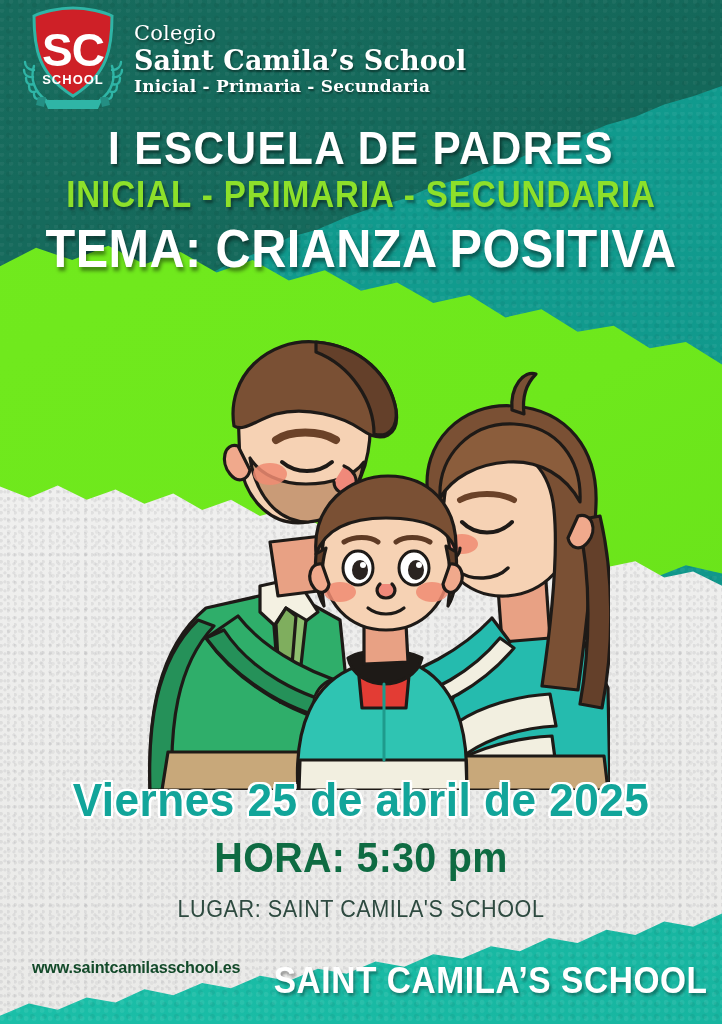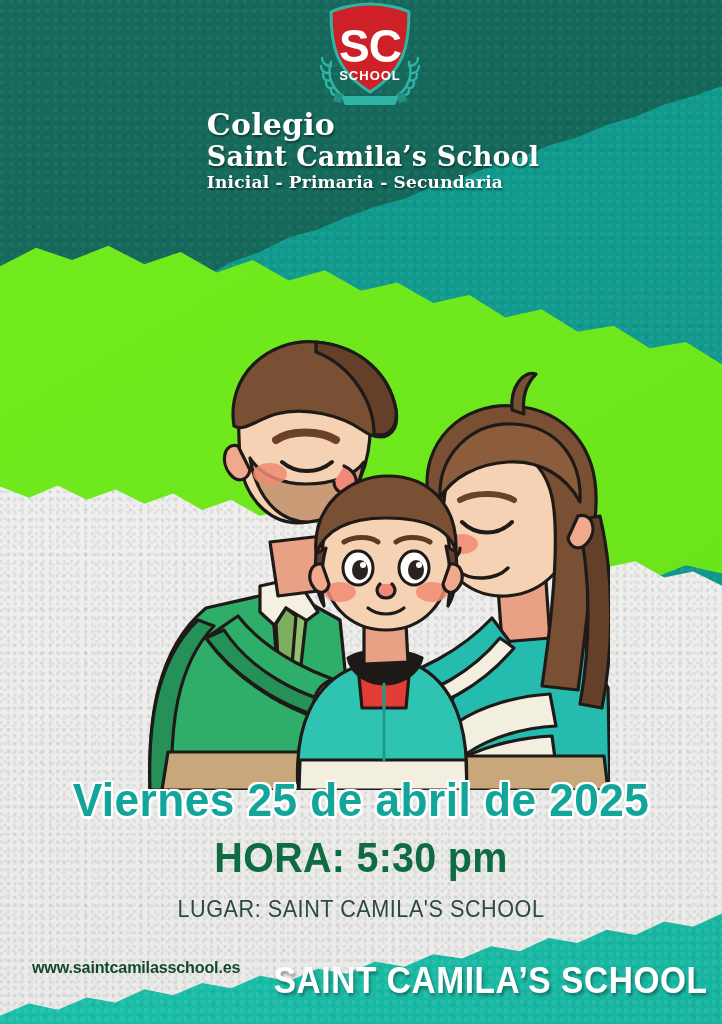--- a/index.html
+++ b/index.html
@@ -70,26 +70,26 @@
     clip-path: polygon(
       0% 100%, 0% 99.2%, 4% 98.0%, 8% 98.6%, 12% 97.4%, 16% 97.9%,
       20% 96.6%, 24% 97.2%, 28% 96.0%, 32% 96.5%, 36% 95.3%, 40% 95.8%,
       44% 94.6%, 48% 95.1%, 52% 93.9%, 56% 94.4%, 60% 93.2%, 64% 93.6%,
       68% 92.4%, 72% 92.9%, 76% 91.6%, 80% 92.1%, 84% 90.8%, 88% 91.3%,
       92% 90.0%, 96% 90.5%, 100% 89.2%, 100% 100%);
   }
 
   
   .header{position:absolute;left:0;top:0;width:100%;height:118px;
-    display:flex;align-items:center;padding-left:18px;box-sizing:border-box;z-index:6;flex-direction:column;}
+    display:flex;align-items:center;padding-left:18px;box-sizing:border-box;z-index:6;}
   .logo-wrap{position:relative;width:110px;height:110px;flex:0 0 110px;}
   .logo-wrap svg{display:block;width:110px;height:110px;}
   .school-lines{margin-left:6px;color:#FFFFFF;line-height:1.0;
     text-shadow:1px 2px 2px rgba(0,0,0,.45);}
-  .sl-1{font-size:30px;font-weight:bold;font-family:"DejaVu Serif",serif;letter-spacing:.2px;}
+  .sl-1{font-size:21px;font-weight:normal;font-family:"DejaVu Serif",serif;letter-spacing:.2px;}
   .sl-2{font-size:27px;font-weight:bold;font-family:"DejaVu Serif",serif;margin-top:3px;letter-spacing:.1px;}
   .sl-3{font-size:17px;font-weight:bold;font-family:"DejaVu Serif",serif;margin-top:4px;letter-spacing:.2px;}
 
   
   .headline-block{position:absolute;left:0;top:125px;width:100%;z-index:6;text-align:center;}
   .hl-main{
     font-family:"Liberation Sans Narrow","Liberation Sans",sans-serif;
     font-weight:bold;font-size:46px;color:#FFFFFF;letter-spacing:1.5px;
     transform:scaleX(.92);transform-origin:center;
     text-shadow:2px 3px 3px rgba(0,0,0,.42);
@@ -193,20 +193,25 @@
         <text x="55" y="80" text-anchor="middle" fill="#FFFFFF" font-family="Liberation Sans, sans-serif" font-weight="bold" font-size="13" letter-spacing="1">SCHOOL</text>
       </svg>
     </div>
     <div class="school-lines">
       <div class="sl-1">Colegio</div>
       <div class="sl-2">Saint Camila’s School</div>
       <div class="sl-3">Inicial - Primaria - Secundaria</div>
     </div>
   </div>
 
+  <div class="headline-block">
+    <div class="hl-main">I ESCUELA DE PADRES</div>
+    <div class="hl-sub">INICIAL - PRIMARIA - SECUNDARIA</div>
+    <div class="hl-tema">TEMA: CRIANZA POSITIVA</div>
+  </div>
 
   <div class="illus">
     <svg viewBox="0 0 500 500" xmlns="http://www.w3.org/2000/svg" aria-hidden="true">
       <defs>
         <clipPath id="clipAll">
             <rect x="0" y="0" width="500" height="500"></rect>
           </clipPath>
       </defs>
       <g clip-path="url(#clipAll)" stroke="#1E1A17" stroke-width="3.2" stroke-linejoin="round" stroke-linecap="round">
 

